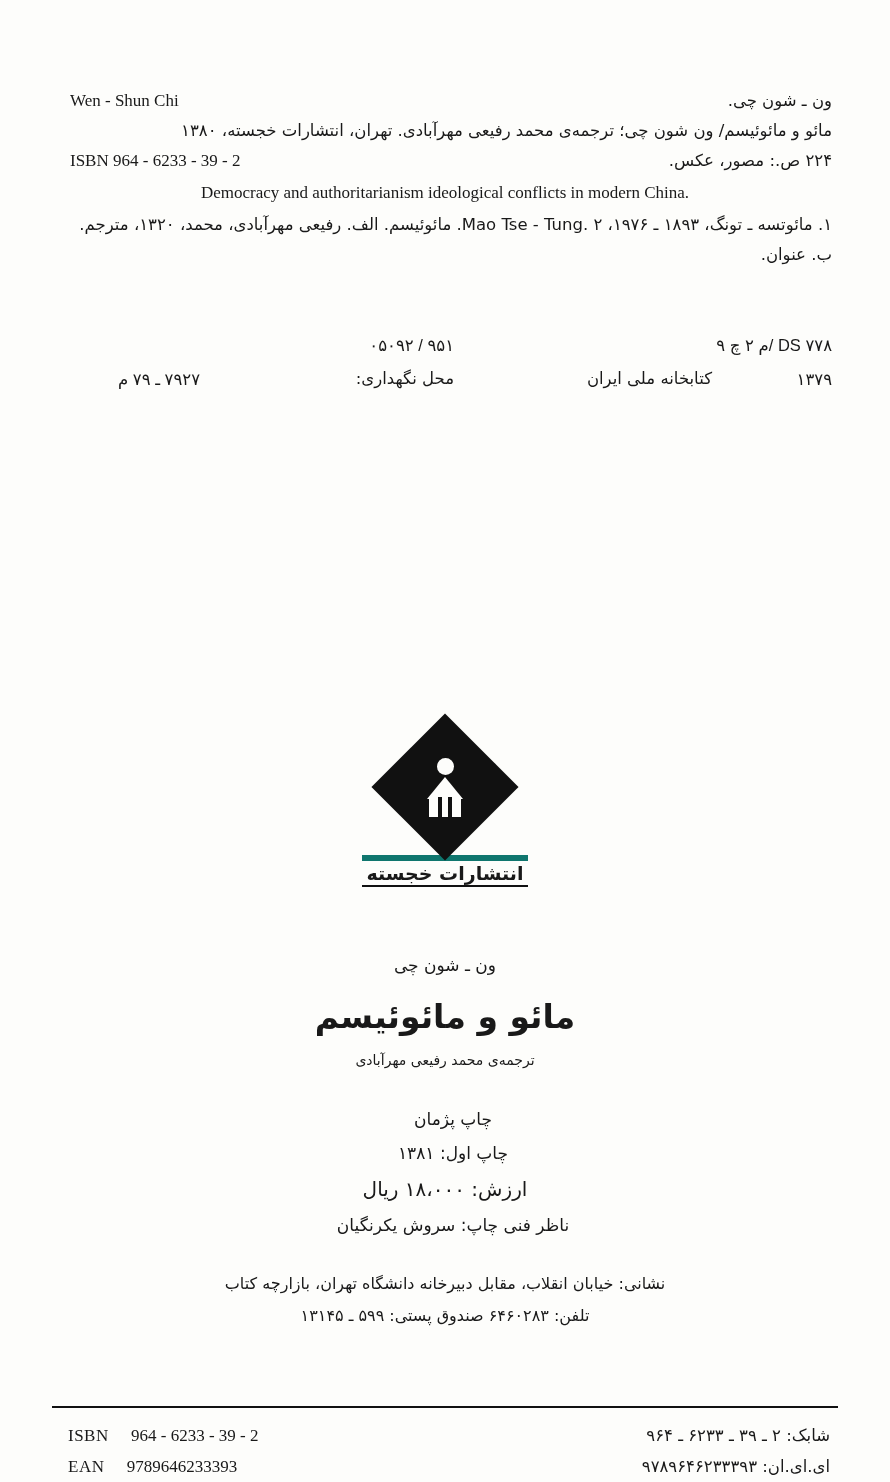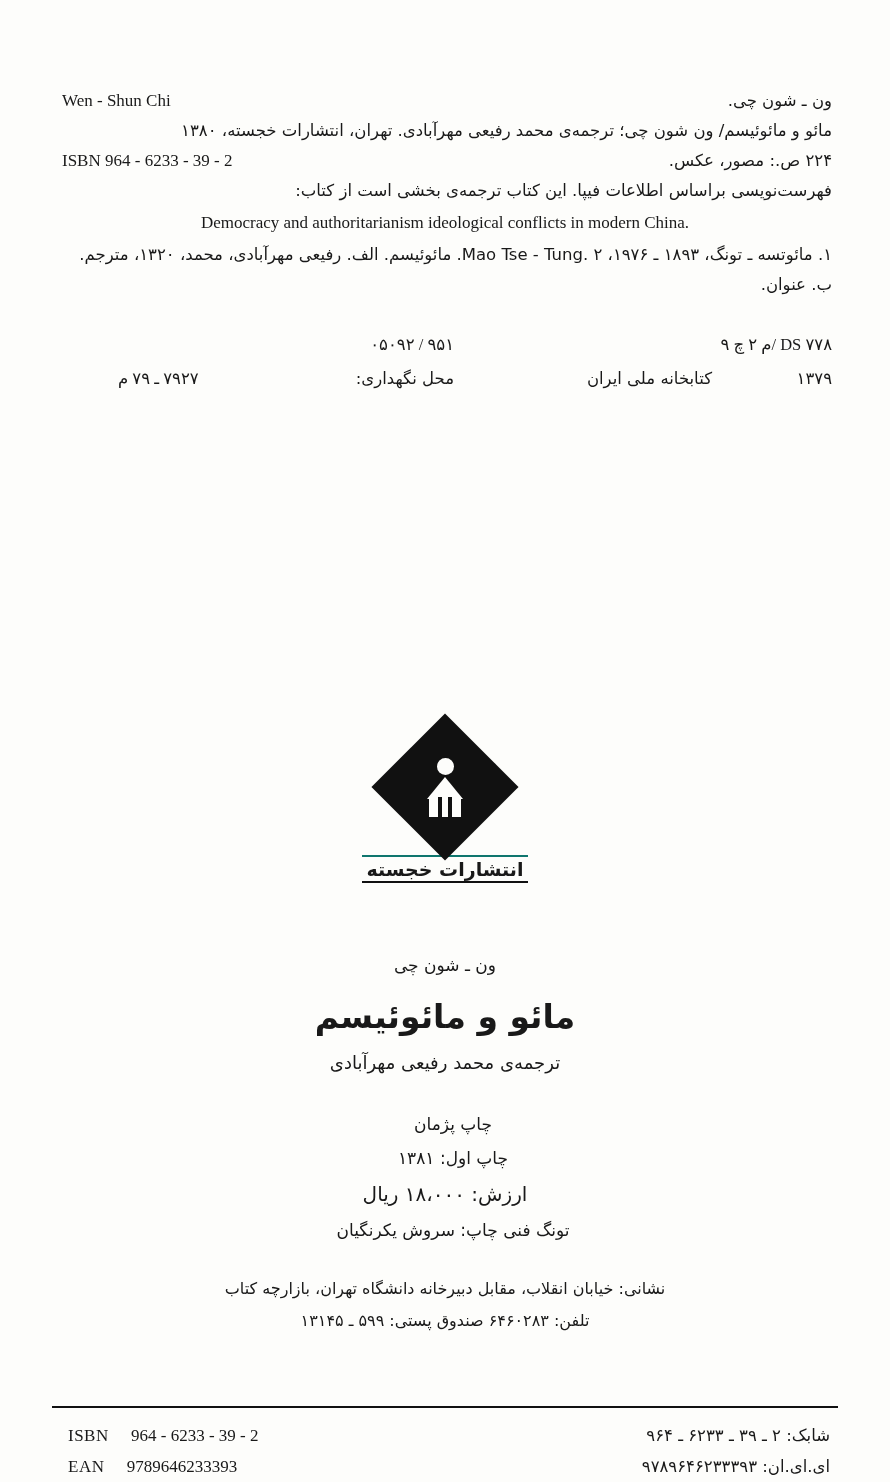--- a/index.html
+++ b/index.html
@@ -28,21 +28,21 @@
     text-align: right;
   }
   .cip-row {
     position: relative;
     font-size: 16.5px;
     line-height: 30px;
     white-space: nowrap;
   }
   .cip-left {
     position: absolute;
-    left: 4px;
+    left: 12px;
     top: 0;
     direction: ltr;
     unicode-bidi: embed;
     font-family: "Liberation Serif", serif;
     font-size: 17px;
     white-space: nowrap;
   }
   .cip-en {
     direction: ltr;
     text-align: center;
@@ -66,21 +66,21 @@
     position: relative;
     height: 34px;
     line-height: 34px;
     white-space: nowrap;
   }
   .ct-c1 { position: absolute; right: 120px; }
   .ct-c2 { position: absolute; right: 0px; }
   .ct-c3 { position: absolute; right: 378px; }
   .ct-c4 { position: absolute; left: 60px; }
   .ct-num {
-    font-family: Liberation Serif, serif;
+    font-family: Liberation Sans, sans-serif;
   }
 
   
   .logo-wrap {
     position: absolute;
     top: 735px;
     left: 0;
     right: 0;
     text-align: center;
   }
@@ -141,38 +141,38 @@
   }
   .glyph-bar::before { left: 9px; }
   .glyph-bar::after  { left: 19px; }
 
   .logo-name {
     margin-top: 16px;
     font-size: 19px;
     font-weight: bold;
     letter-spacing: 0px;
     display: inline-block;
-    border-top: 2px solid #0f766e;
+    border-top: 6px solid #0f766e;
     border-bottom: 2px solid #111;
     padding: 1px 4px;
     text-align: center;
   }
 
   
   .colophon {
     position: absolute;
     top: 955px;
     left: 0;
     right: 0;
     text-align: center;
     direction: rtl;
   }
   .col-author { font-size: 17px; margin-bottom: 22px; }
   .col-title  { font-size: 33px; font-weight: bold; margin-bottom: 16px; }
-  .col-trans  { font-size: 18px; margin-bottom: 34px; }
+  .col-trans  { font-size: 14px; margin-bottom: 34px; }
   .col-line   { font-size: 17px; line-height: 34px; padding-left: 16px; }
   .col-price  { font-size: 20px; line-height: 38px; }
   .col-addr   { font-size: 16px; line-height: 32px; margin-top: 26px; }
 
   
   .rule {
     position: absolute;
     left: 52px;
     right: 52px;
     top: 1406px;
@@ -218,23 +218,20 @@
 
     <div class="cip-row">
       <span>مائو و مائوئیسم/ ون شون چی؛ ترجمه‌ی محمد رفیعی مهرآبادی. تهران، انتشارات خجسته، ۱۳۸۰</span>
     </div>
 
     <div class="cip-row">
       <span>۲۲۴ ص.: مصور، عکس.</span>
       <span class="cip-left">ISBN 964 - 6233 - 39 - 2</span>
     </div>
 
-    <div class="cip-row">
-      <span>فهرست‌نویسی براساس اطلاعات فیپا. این کتاب ترجمه‌ی بخشی است از کتاب:</span>
-    </div>
 
     <div class="cip-en">Democracy and authoritarianism ideological conflicts in modern China.</div>
 
     <div class="cip-row">۱. مائوتسه ـ تونگ، ۱۸۹۳ ـ ۱۹۷۶، Mao Tse - Tung. ۲. مائوئیسم. الف. رفیعی مهرآبادی، محمد، ۱۳۲۰، مترجم.</div>
     <div class="cip-row">ب. عنوان.</div>
   </div>
 
   <div class="class-table">
     <div class="ct-row">
       <span class="ct-c2 ct-num">DS ۷۷۸ /م ۲ چ ۹</span>
@@ -261,21 +258,21 @@
 
   <div class="colophon">
     <div class="col-author">ون ـ شون چی</div>
     <div class="col-title">مائو و مائوئیسم</div>
     <div class="col-trans">ترجمه‌ی محمد رفیعی مهرآبادی</div>
 
     <div class="col-line">چاپ پژمان</div>
     <div class="col-line">چاپ اول: ۱۳۸۱</div>
 
     <div class="col-price">ارزش: ۱۸،۰۰۰ ریال</div>
-    <div class="col-line">تونگ فنی چاپ: سروش یکرنگیان</div>
+    <div class="col-line">ناظر فنی چاپ: سروش یکرنگیان</div>
 
     <div class="col-addr">نشانی: خیابان انقلاب، مقابل دبیرخانه دانشگاه تهران، بازارچه کتاب</div>
     <div class="col-addr" style="margin-top:0">تلفن: ۶۴۶۰۲۸۳    صندوق پستی: ۵۹۹ ـ ۱۳۱۴۵</div>
   </div>
 
   <div class="rule"></div>
   <div class="footer">
     <div class="f-row">
       <span class="f-right">
         <span>شابک:</span>

